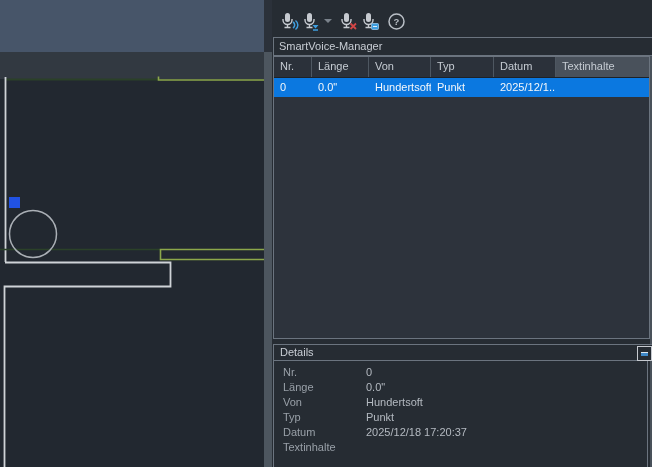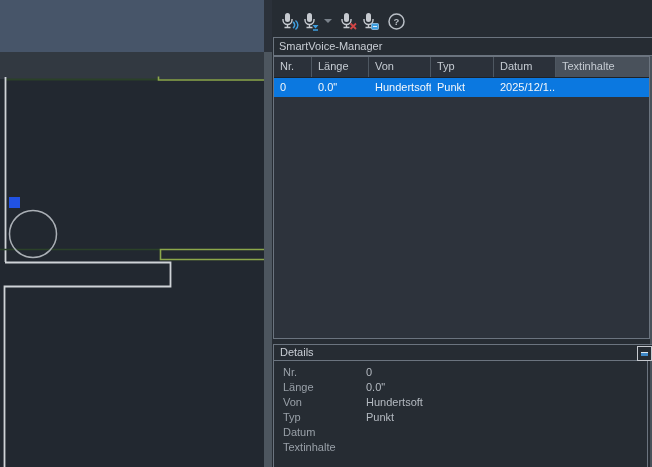--- a/index.html
+++ b/index.html
@@ -175,20 +175,21 @@
     <div class="drow">
       <div class="dlabel">Von</div>
       <div class="dvalue">Hundertsoft</div>
     </div>
     <div class="drow">
       <div class="dlabel">Typ</div>
       <div class="dvalue">Punkt</div>
     </div>
     <div class="drow">
       <div class="dlabel">Datum</div>
+      <div class="dvalue">2025/12/18 17:20:37</div>
     </div>
     <div class="drow">
       <div class="dlabel">Textinhalte</div>
       <div class="dvalue"></div>
     </div>
   </div>
 
 </div>
 
 </body></html>

